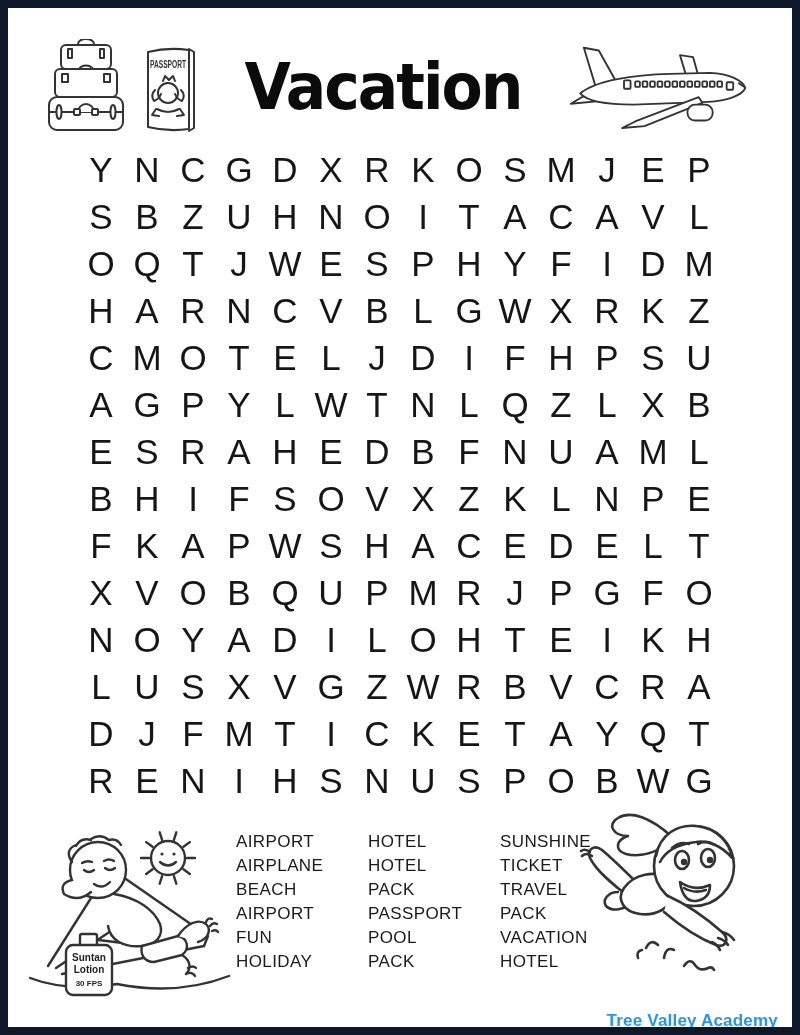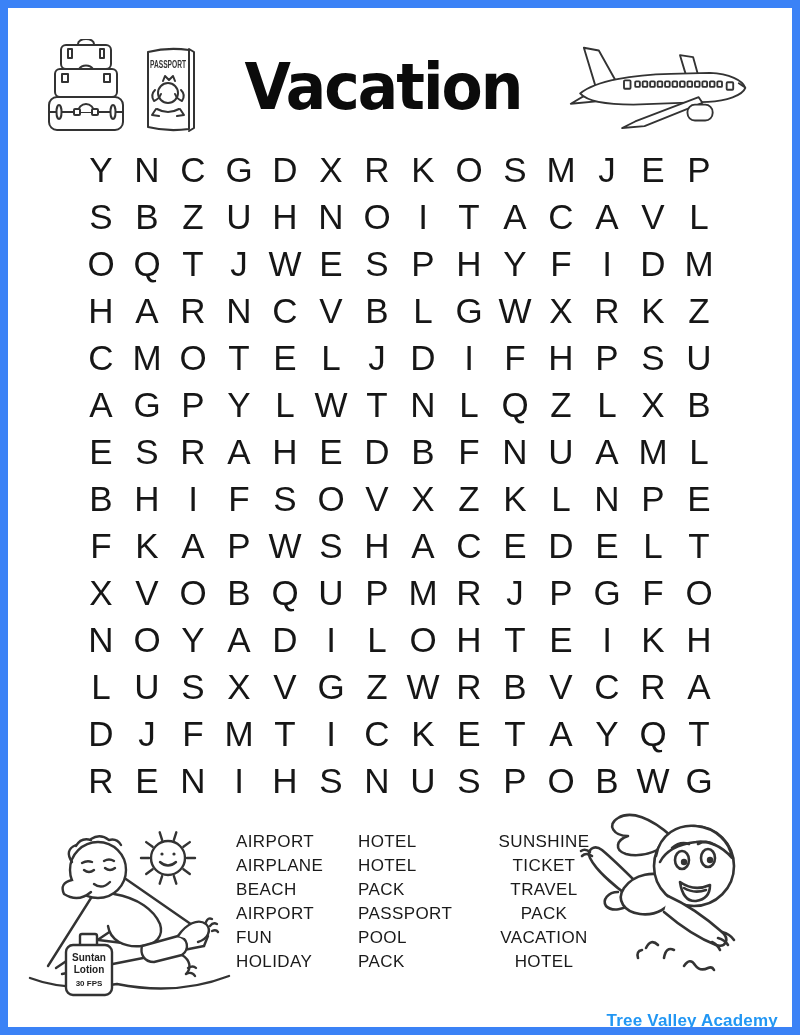--- a/index.html
+++ b/index.html
@@ -1,18 +1,18 @@
 <!DOCTYPE html>
 <html><head>
 <meta charset="utf-8">
 <style>
   html,body{margin:0;padding:0;background:#fff;}
   .page{
     width:800px;height:1035px;box-sizing:border-box;
-    border:8px solid #3b82f6;background:#fff;position:relative;
+    border:8px solid #0f172a;background:#fff;position:relative;
     font-family:"Liberation Sans",sans-serif;color:#1b1b1b;overflow:hidden;
   }
   
   .header{
     display:flex;align-items:center;justify-content:space-between;
     padding:30px 42px 0 38px;height:96px;
   }
   .header-left{display:flex;align-items:flex-end;gap:18px;}
   .title{
     font-family:"DejaVu Sans","Liberation Sans",sans-serif;
@@ -28,24 +28,24 @@
   }
   .cell{
     display:flex;align-items:center;justify-content:center;
     font-size:35px;font-weight:400;color:#161616;
   }
   
   .bottom{position:relative;height:235px;margin-top:2px;}
   .boy-scene{position:absolute;left:14px;top:12px;}
   .girl-scene{position:absolute;right:8px;top:2px;}
   .words{
-    position:absolute;left:228px;top:24px;display:flex;gap:4px;
+    position:absolute;left:228px;top:24px;display:flex;gap:14px;
   }
   .word-col{width:118px;}
-  .word-col:last-child{width:128px;text-align:center;}
+  .word-col:last-child{width:128px;}
   .word{
     font-size:17px;line-height:24px;letter-spacing:.4px;color:#1a1a1a;
   }
   .brand{
     position:absolute;right:14px;bottom:10px;
     font-size:17px;font-weight:700;letter-spacing:.2px;
   }
 </style>
 </head>
 <body>

